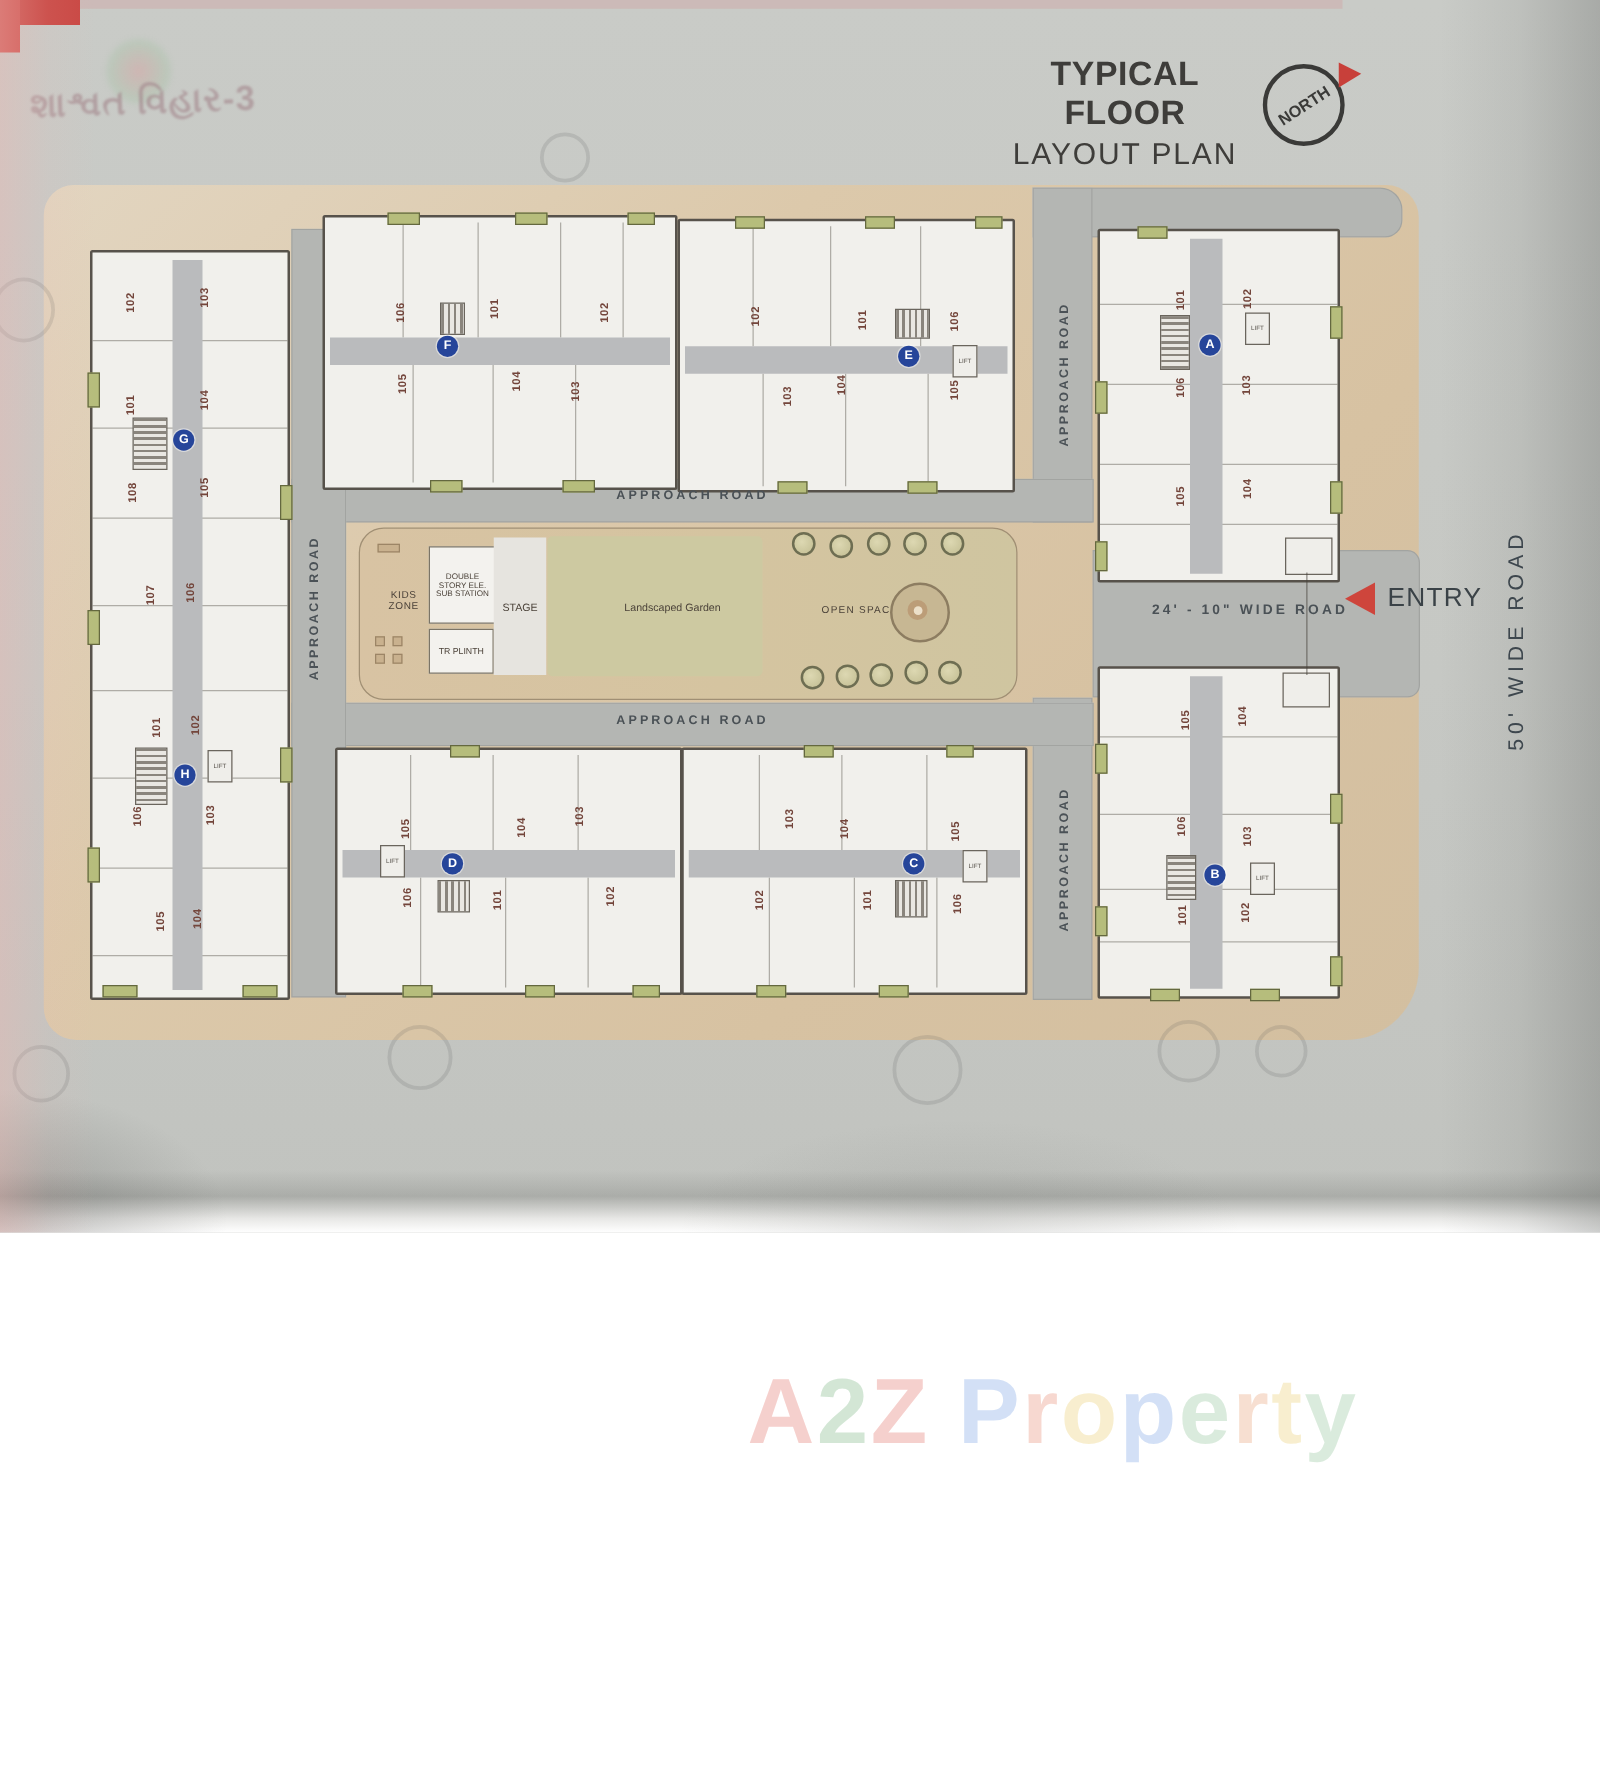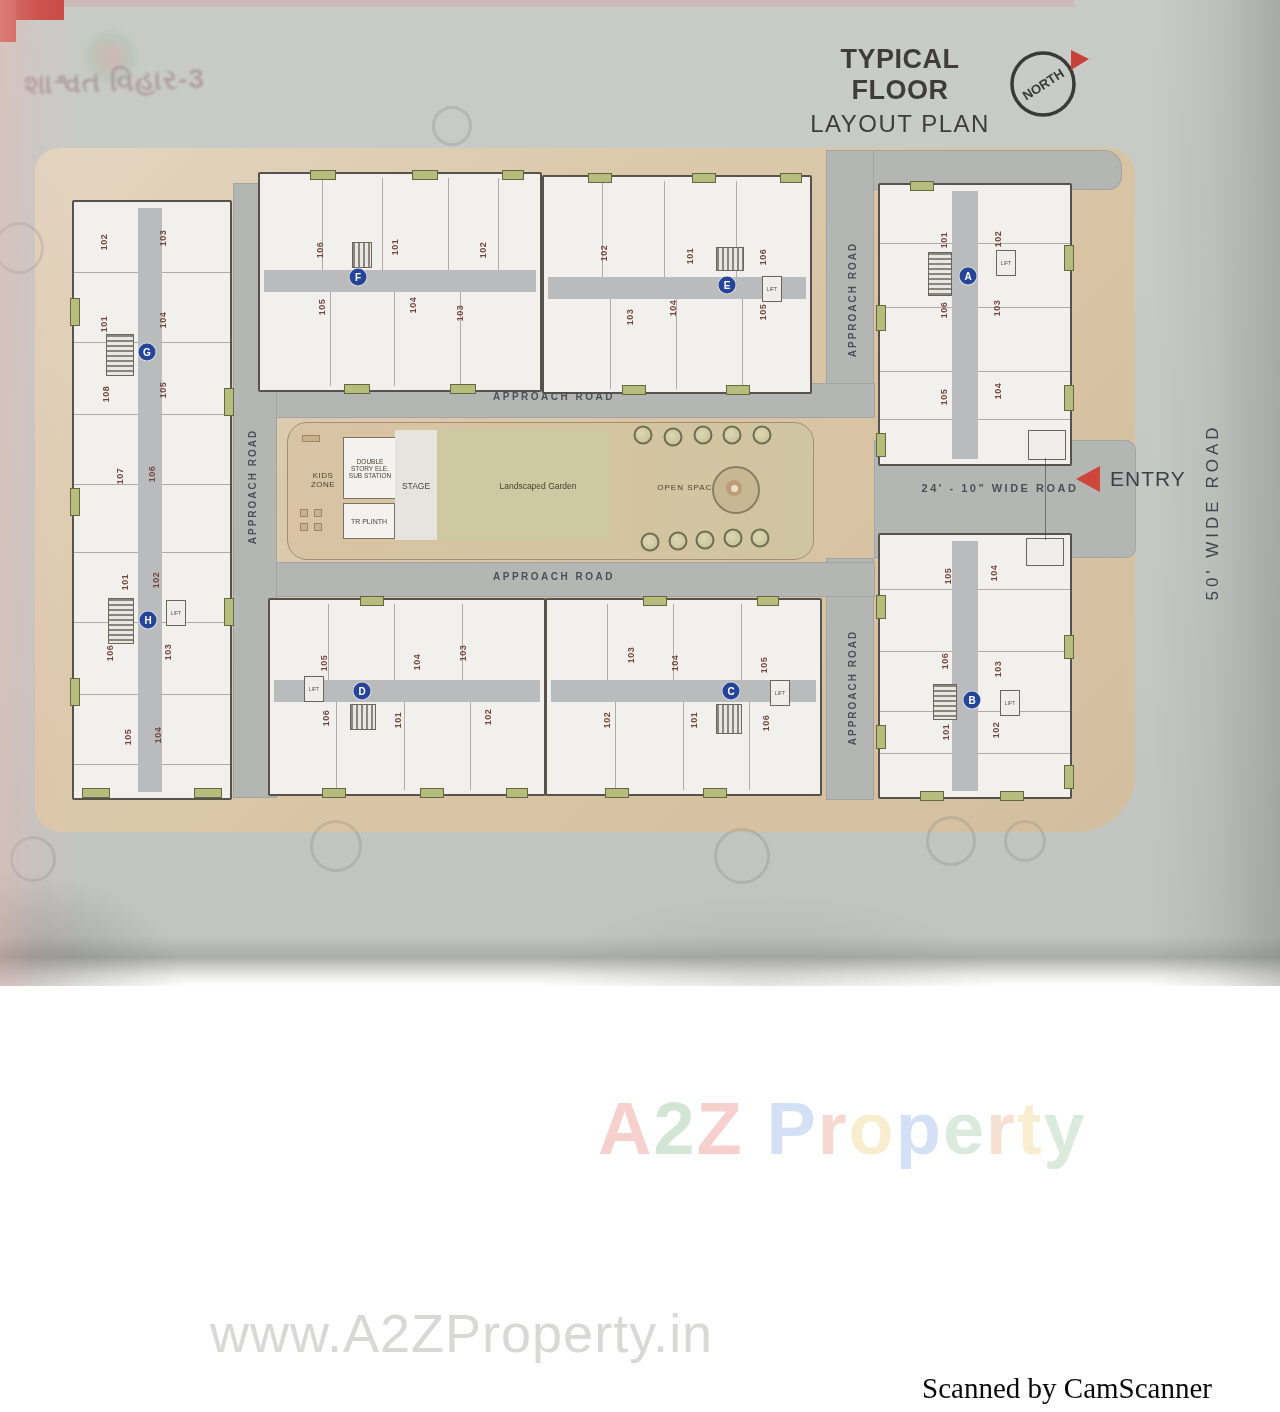--- a/index.html
+++ b/index.html
@@ -348,15 +348,13 @@
     <div class="ring" style="left:714px;top:828px;width:50px;height:50px;"></div>
     <div class="ring" style="left:926px;top:816px;width:44px;height:44px;"></div>
     <div class="ring" style="left:1004px;top:820px;width:36px;height:36px;"></div>
     <div class="ring" style="left:10px;top:836px;width:40px;height:40px;"></div>
 
     <div class="page-edge"></div>
     <div class="vignette"></div>
   </div>
 
   <div class="wm-brand" id="wm-brand"><span style="color: rgb(237, 162, 156);">A</span><span style="color: rgb(168, 207, 173);">2</span><span style="color: rgb(237, 162, 156);">Z</span><span style="color: rgb(255, 255, 255);"> </span><span style="color: rgb(169, 195, 238);">P</span><span style="color: rgb(240, 178, 162);">r</span><span style="color: rgb(242, 223, 160);">o</span><span style="color: rgb(169, 195, 238);">p</span><span style="color: rgb(183, 216, 188);">e</span><span style="color: rgb(240, 193, 164);">r</span><span style="color: rgb(242, 223, 160);">t</span><span style="color: rgb(183, 216, 188);">y</span></div>
-  <div class="wm-url">www.A2ZProperty.in</div>
-  <div class="scan-note">Scanned by CamScanner</div>
 </div>
 
 </body></html>

